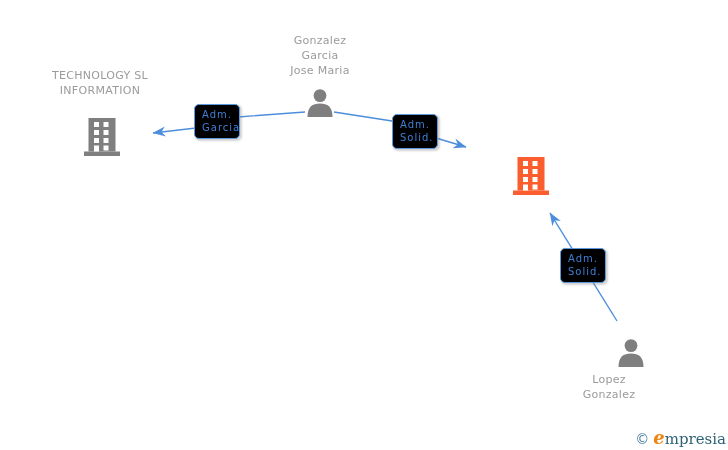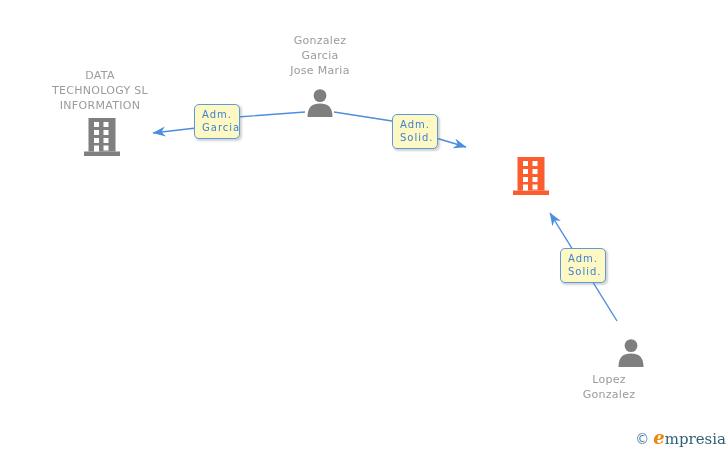--- a/index.html
+++ b/index.html
@@ -34,21 +34,21 @@
   .node-icon {
     position: absolute;
     z-index: 2;
   }
   .edge-label {
     position: absolute;
     z-index: 3;
     box-sizing: border-box;
     width: 46px;
     height: 35px;
-    background: #fef9c3;
+    background: #000000;
     border: 1.5px solid #5c9ae0;
     border-radius: 5px;
     box-shadow: 1.5px 1.5px 2px rgba(130,130,130,0.35);
     font-size: 10px;
     line-height: 13px;
     letter-spacing: 1px;
     color: #3f7fd6;
     padding: 3px 0 0 7px;
     cursor: pointer;
   }
@@ -100,21 +100,20 @@
     <div>Jose Maria</div>
   </div>
   <div class="node-icon" style="left:307px; top:89px; width:26px; height:28px;">
     <svg width="26" height="28" viewBox="0 0 26 28">
       <circle cx="13" cy="6.6" r="6.4" fill="#7f7f7f"></circle>
       <path d="M0.5,28 C0.5,17.5 5.5,14.4 13,14.4 C20.5,14.4 25.5,17.5 25.5,28 Z" fill="#7f7f7f"></path>
     </svg>
   </div>
 
   <div class="node-label" style="left:30px; top:68px; width:140px;">
-    <div>DATA</div>
     <div>TECHNOLOGY SL</div>
     <div>INFORMATION</div>
   </div>
   <div class="node-icon" style="left:84px; top:118px; width:36px; height:38px;">
     <svg width="36" height="38" viewBox="0 0 36 38">
       <rect x="0" y="33.5" width="36" height="4.5" fill="#7f7f7f"></rect>
       <rect x="4.5" y="0" width="27" height="33.5" fill="#7f7f7f"></rect>
       <rect x="10" y="4" width="5" height="5" fill="#ffffff"></rect>
       <rect x="19.5" y="4" width="5" height="5" fill="#ffffff"></rect>
       <rect x="10" y="12" width="5" height="5" fill="#ffffff"></rect>

